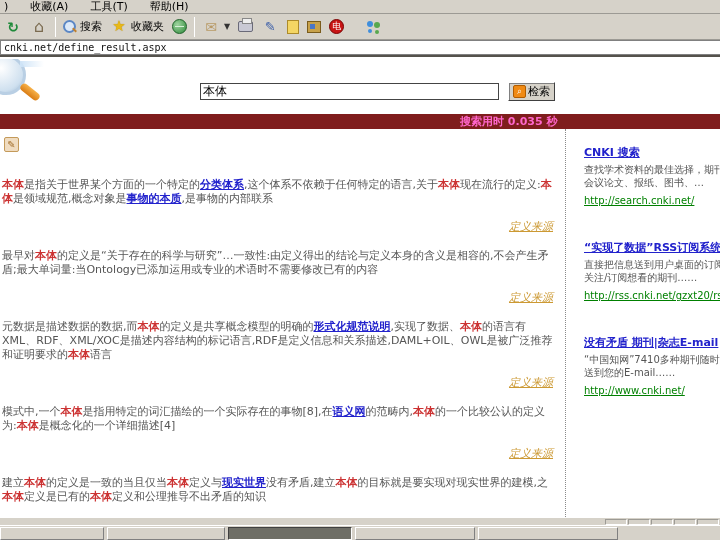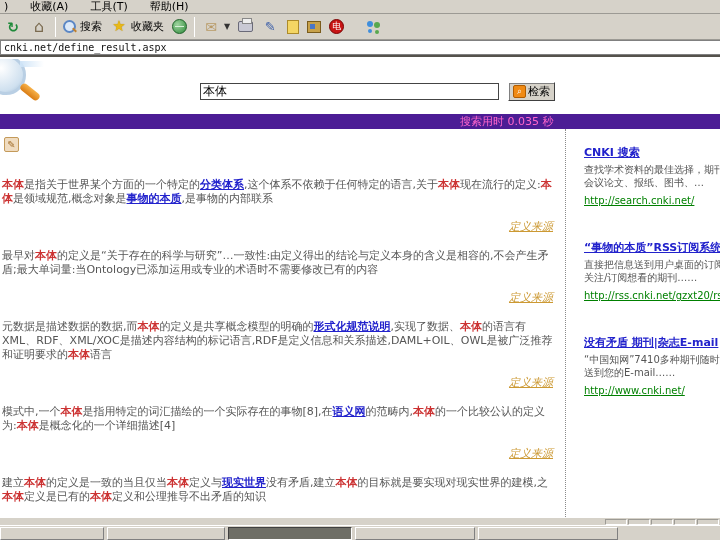--- a/index.html
+++ b/index.html
@@ -82,21 +82,21 @@
     border:1px solid #444; background:#fff; font-size:12px; color:#000;
     padding:0 2px; font-family:inherit; }
   .go-btn { position:absolute; left:508px; top:23px; height:19px;
     background:#d6d2c9; border:1px solid #404040; border-top-color:#fff;
     border-left-color:#fff; box-shadow:1px 1px 0 #808080 inset; display:flex;
     align-items:center; gap:2px; font-size:11px; padding:0 4px; cursor:pointer; }
   .go-lens { width:13px; height:13px; background:#f08a14; border:1px solid #b05c00;
     color:#fff; font-size:9px; display:flex; align-items:center; justify-content:center;
     border-radius:2px; }
 
-  .time-bar { height:15px; background:#4c1d95; font-size:11px; font-weight:normal; }
+  .time-bar { height:15px; background:#7f1d1d; font-size:11px; font-weight:bold; }
   .time-text { margin-left:460px; color:var(--time-pink,#ff66cc); }
 
   .content { display:flex; height:100%; }
   .main-col { width:566px; flex:none; border-right:1px dotted #8a8a8a;
     padding:4px 10px 0 2px; }
   .doc-icon { width:15px; height:15px; margin:4px 0 0 2px; background:#f0dcc0;
     border:1px solid #c49a5a; border-radius:2px; color:#a5712e; font-size:10px;
     display:flex; align-items:center; justify-content:center; }
   #results { margin-top:26px; }
   .result p { font-size:11px; line-height:14px; color:#555; }
@@ -231,21 +231,21 @@
               <div class="src-row"><span class="src-link">定义来源</span></div>
             </div>
             <div class="result">
               <p><span class="seg-plain">建立</span><span class="seg-term">本体</span><span class="seg-plain">的定义是一致的当且仅当</span><span class="seg-term">本体</span><span class="seg-plain">定义与</span><span class="seg-link">现实世界</span><span class="seg-plain">没有矛盾,建立</span><span class="seg-term">本体</span><span class="seg-plain">的目标就是要实现对现实世界的建模,之</span><span class="seg-term">本体</span><span class="seg-plain">定义是已有的</span><span class="seg-term">本体</span><span class="seg-plain">定义和公理推导不出矛盾的知识</span></p>
               <div class="src-row"></div>
             </div>
           </div>
       </div>
       <div class="side-col" id="sidebar">
           <div class="sb-block"><span class="sb-title">CNKI 搜索</span><div class="sb-desc">查找学术资料的最佳选择，期刊、会议论文、报纸、图书、…</div><span class="sb-url">http://search.cnki.net/</span></div>
-          <div class="sb-block"><span class="sb-title">“事物的本质”RSS订阅系统</span><div class="sb-desc">直接把信息送到用户桌面的订阅,关注/订阅想看的期刊……</div><span class="sb-url">http://rss.cnki.net/gzxt20/rss.htm</span></div>
+          <div class="sb-block"><span class="sb-title">“实现了数据”RSS订阅系统</span><div class="sb-desc">直接把信息送到用户桌面的订阅,关注/订阅想看的期刊……</div><span class="sb-url">http://rss.cnki.net/gzxt20/rss.htm</span></div>
           <div class="sb-block"><span class="sb-title">没有矛盾 期刊|杂志E-mail</span><div class="sb-desc">“中国知网”7410多种期刊随时发送到您的E-mail……</div><span class="sb-url">http://www.cnki.net/</span></div>
         </div>
     </div>
   </div>
 
   <div class="statusbar">
     <span class="status-pane"></span>
     <span class="status-pane"></span>
     <span class="status-pane"></span>
     <span class="status-pane"></span>

